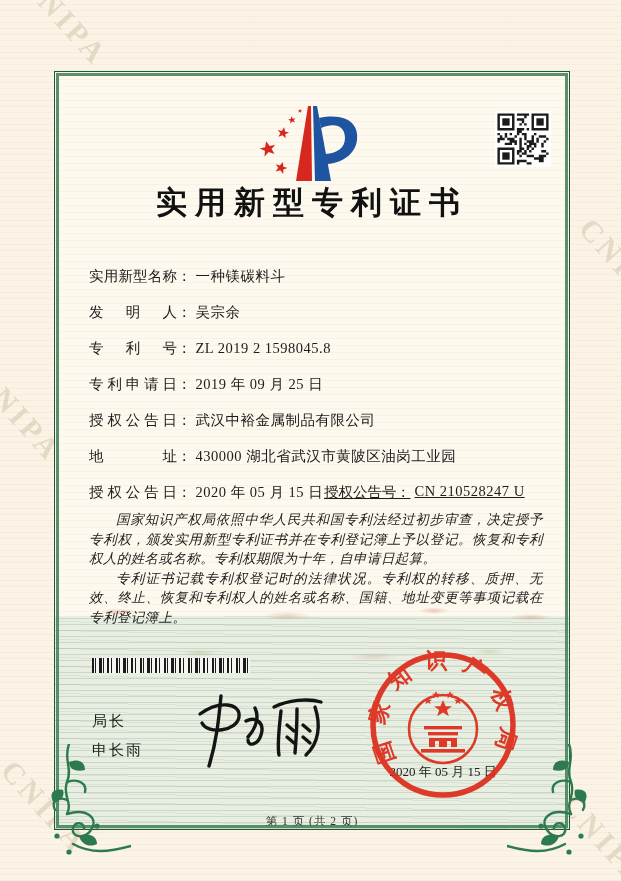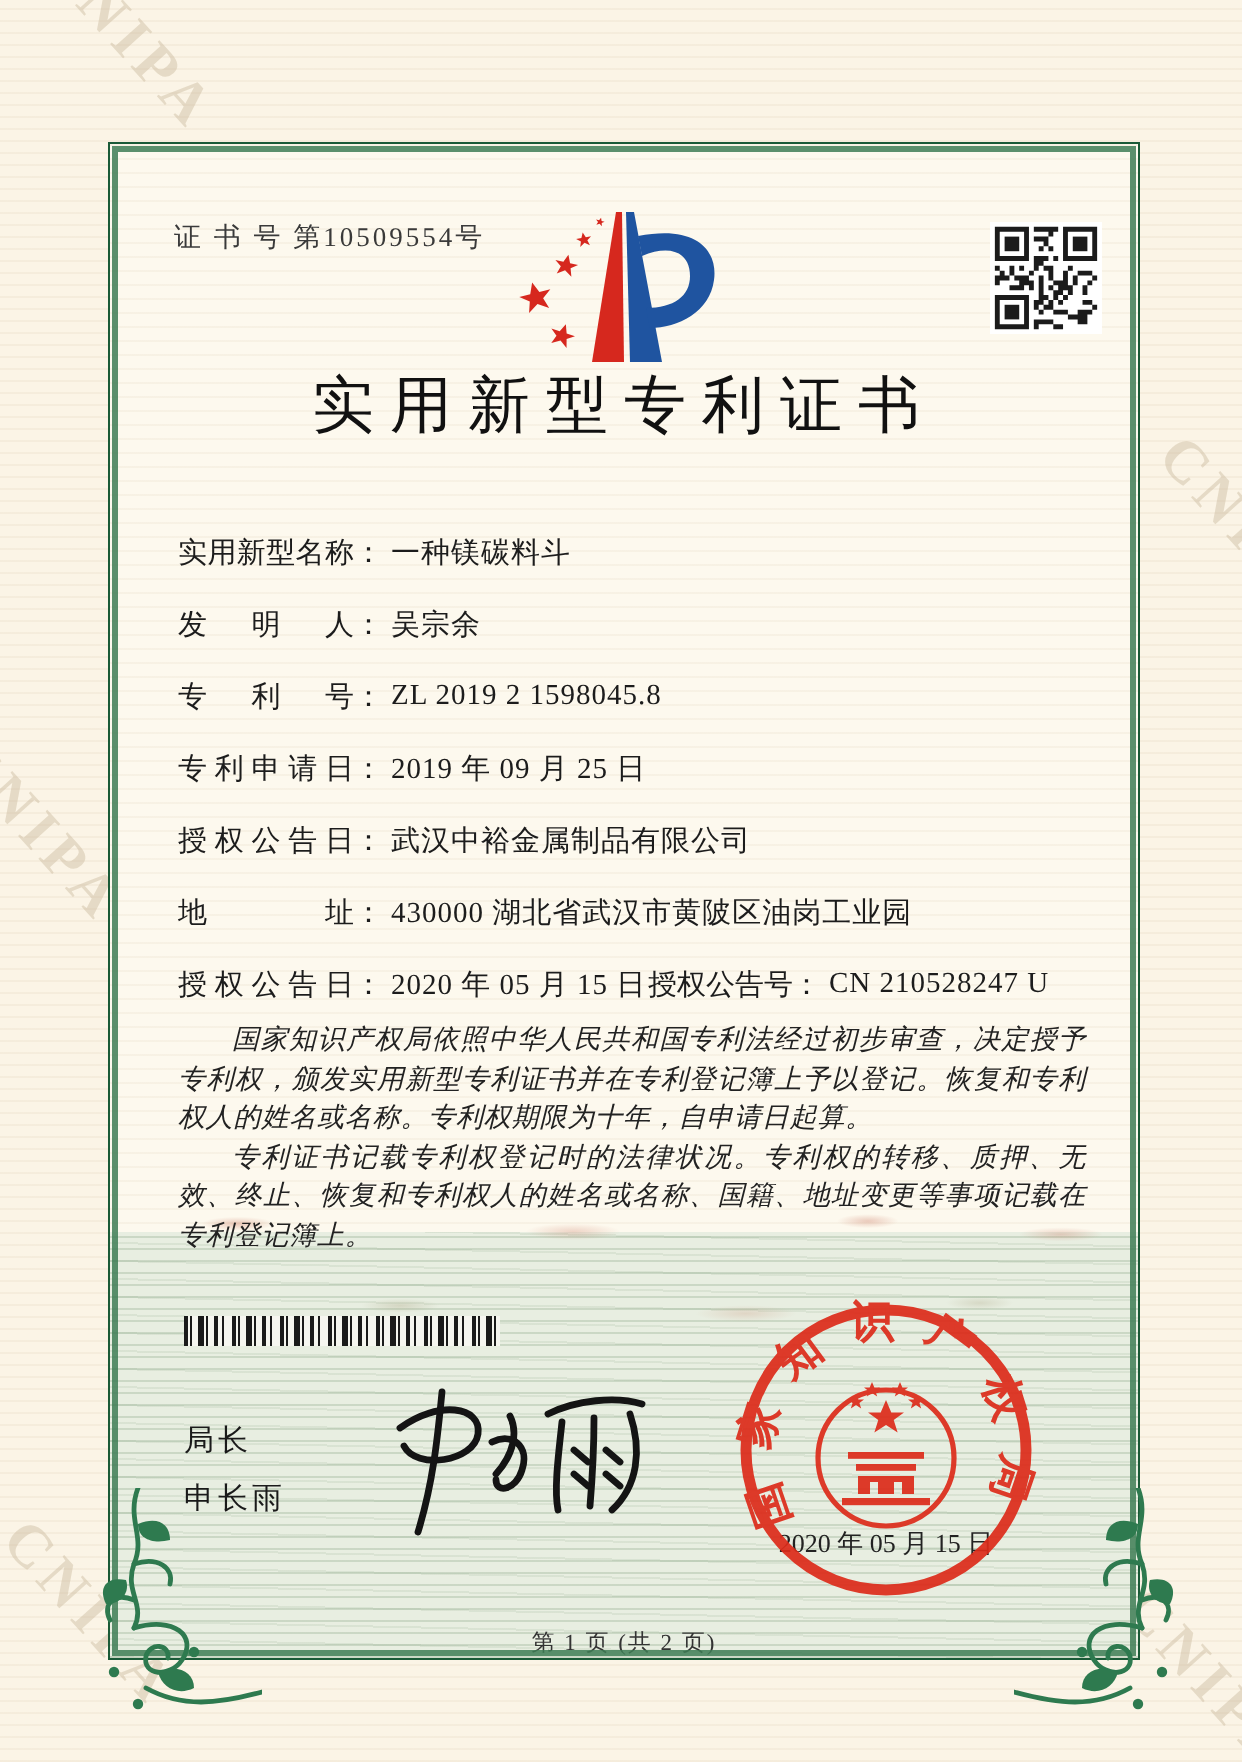--- a/index.html
+++ b/index.html
@@ -54,33 +54,33 @@
       radial-gradient(ellipse 24px 5px at 85% 78%, rgba(150,140,100,.22), transparent 70%);
   }
   .cert-number{
     position:absolute;left:32px;top:38px;z-index:3;
     font-size:13.5px;letter-spacing:1.5px;color:#3a3a3a;
   }
   .logo{position:absolute;left:198px;top:32px;z-index:3;}
   .qr{position:absolute;left:440px;top:39px;z-index:3;}
   .title{
     position:absolute;left:0;right:0;top:110px;z-index:3;
-    text-align:center;font-size:31px;font-weight:normal;letter-spacing:8px;color:#111;
+    text-align:center;font-size:31px;font-weight:bold;letter-spacing:8px;color:#111;
   }
   .fields{position:absolute;left:34px;top:186px;width:470px;z-index:3;font-size:14.5px;}
   .frow{display:flex;align-items:center;height:36px;white-space:nowrap;}
   .flabel{
     display:inline-block;width:88px;
     text-align:justify;text-align-last:justify;text-justify:inter-character;
   }
   .flabel.small{width:72px;}
   .fcolon{margin-right:4px;}
   .fvalue{letter-spacing:.5px;}
   .grant-left{display:flex;align-items:flex-start;width:235px;flex:none;}
-  .grant-right{display:flex;align-items:center;}
+  .grant-right{display:flex;text-decoration:underline;}
   .paras{
     position:absolute;left:34px;top:438px;width:454px;z-index:3;
     font-size:13.5px;line-height:19.5px;text-align:justify;
     font-style:italic;color:#222;letter-spacing:.4px;
   }
   .paras p{margin:0;text-indent:2em;}
   .barcode{
     position:absolute;left:37px;top:586px;width:158px;height:15px;z-index:3;
     background:repeating-linear-gradient(90deg,
       #1b1b1b 0 2px, #f6f6f0 2px 3px,
@@ -125,21 +125,20 @@
   <span class="wm wm5">CNIPA</span>
   <span class="wm wm6">CNIPA</span>
   <span class="wm wm7">CNIPA</span>
   <span class="wm wm8">CNIPA</span>
 
   <div class="frame">
 
     <div class="green-zone"></div>
     <div class="speckle-band"></div>
 
-    <div class="cert-number">证 书 号 第10509554号</div>
 
     <svg class="logo" width="112" height="86" viewBox="0 0 112 86">
       <defs>
         <path id="star5" d="M0,-10 L2.94,-3.09 10,-3.09 4.29,1.18 6.47,8.09 0,3.82 -6.47,8.09 -4.29,1.18 -10,-3.09 -2.94,-3.09 Z"></path>
       </defs>
       <path d="M55,2 L58,2 L59,77 L43,77 Z" fill="#d6281e"></path>
       <path d="M60,2 L64,2 L78,77 L62,77 Z" fill="#1f54a0"></path>
       <path d="M66,14 C96,8 106,22 104,36 C102,52 86,60 72,60 L70,50 C84,50 92,44 92,34 C92,22 82,18 68,24 Z" fill="#1f54a0"></path>
       <use href="#star5" fill="#d6281e" transform="translate(47,7) scale(0.22) rotate(14)"></use>
       <use href="#star5" fill="#d6281e" transform="translate(39,16) scale(0.38) rotate(-10)"></use>

